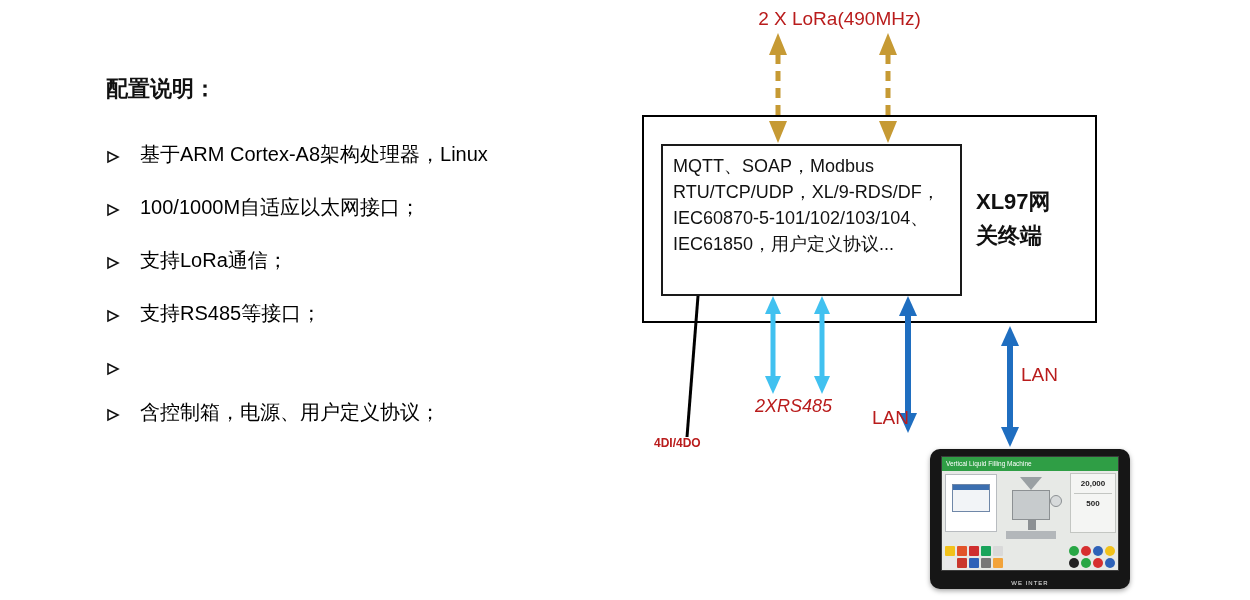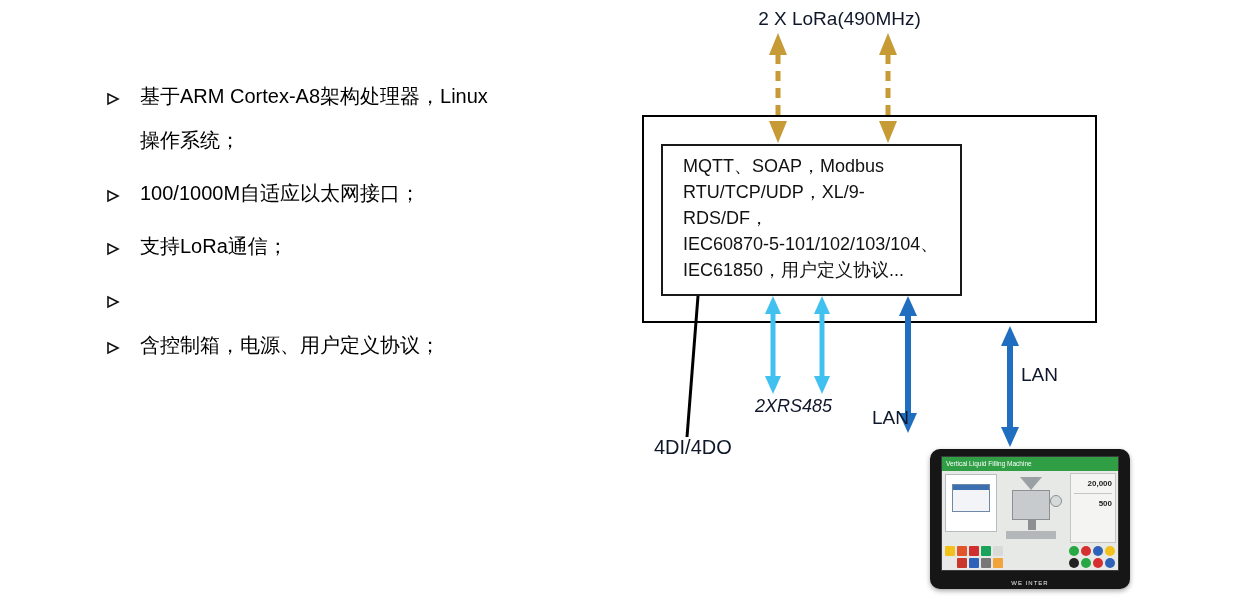--- a/index.html
+++ b/index.html
@@ -13,28 +13,28 @@
   .bullet .marker{flex:0 0 34px;padding-top:14px;}
   .bullet .text{line-height:44px;}
   .bullet .text span{display:block;}
   .bullet .text span:empty{display:none;}
 
   
   .outer-box{position:absolute;left:642px;top:115px;width:455px;height:208px;
              border:2px solid #000;background:#fff;box-sizing:border-box;}
   .inner-box{position:absolute;left:661px;top:144px;width:301px;height:152px;
              border:2px solid #1a1a1a;background:#fff;box-sizing:border-box;
-             padding:7px 20px;font-size:18px;line-height:26px;color:#111;}
+             padding:7px 10px;font-size:18px;line-height:26px;color:#111;}
   .gw-name{position:absolute;left:976px;top:185px;font-size:22px;font-weight:700;
            line-height:34px;color:#111;}
 
   
-  .lbl{position:absolute;color:#0f172a;}
+  .lbl{position:absolute;color:#b91c1c;}
   .lbl-lora{left:742px;top:8px;width:195px;text-align:center;font-size:19px;}
-  .lbl-dio{left:654px;top:436px;font-size:20px;font-weight:400;}
+  .lbl-dio{left:654px;top:436px;font-size:12px;font-weight:700;}
   .lbl-rs485{left:755px;top:396px;font-size:18px;font-style:italic;}
   .lbl-lan1{left:872px;top:407px;font-size:19px;}
   .lbl-lan2{left:1021px;top:364px;font-size:19px;}
 
   svg.connectors{position:absolute;left:0;top:0;pointer-events:none;}
 
   
   .hmi{position:absolute;left:930px;top:449px;width:200px;height:140px;
        background:#161616;border-radius:10px;box-shadow:0 2px 5px rgba(0,0,0,.35);}
   .hmi-screen{position:absolute;left:11px;top:7px;width:178px;height:115px;
@@ -49,47 +49,47 @@
   .hmi-popup-bar{height:5px;background:#3c6fb0;}
   .m-hopper{position:absolute;left:78px;top:6px;width:0;height:0;
             border-left:11px solid transparent;border-right:11px solid transparent;
             border-top:13px solid #9aa0a3;}
   .m-body{position:absolute;left:70px;top:19px;width:38px;height:30px;background:#c7cbcd;
           border:1px solid #8c9093;box-sizing:border-box;}
   .m-nozzle{position:absolute;left:86px;top:49px;width:8px;height:10px;background:#8c9093;}
   .m-base{position:absolute;left:64px;top:60px;width:50px;height:8px;background:#b3b7ba;}
   .m-arm{position:absolute;left:108px;top:24px;width:12px;height:12px;border-radius:50%;
          background:#d7dadb;border:1px solid #8c9093;box-sizing:border-box;}
-  .hmi-values{position:absolute;right:2px;top:2px;width:46px;height:70px;background:#f4f5f3;
-              border:1px solid #c3c6c2;box-sizing:border-box;text-align:right;padding:4px 3px;}
+  .hmi-values{position:absolute;right:2px;top:2px;width:46px;height:60px;background:#f4f5f3;
+              border:1px solid #c3c6c2;box-sizing:border-box;text-align:center;padding:4px 3px;}
   .hmi-values .v{font-size:8px;font-weight:700;color:#222;line-height:11px;}
   .hmi-values .sep{height:1px;background:#c3c6c2;margin:4px 0;}
   .hmi-btns-left{position:absolute;left:3px;bottom:2px;width:64px;display:flex;flex-wrap:wrap;gap:2px;}
   .hmi-btns-left span{width:10px;height:10px;display:block;border-radius:1px;}
   .hmi-btns-right{position:absolute;right:3px;bottom:2px;width:50px;display:flex;flex-wrap:wrap;gap:2px;justify-content:flex-end;}
   .hmi-btns-right span{width:10px;height:10px;display:block;border-radius:50%;}
   .hmi-brand{position:absolute;left:0;right:0;bottom:3px;text-align:center;color:#e8e8e8;
              font-size:6px;letter-spacing:1px;}
 </style>
 </head>
 <body>
 
 <div class="slide">
 
   <div class="cfg">
+    <div class="cfg-title">配置说明：</div>
 
     <div class="bullet">
       <span class="marker">
         <svg width="14" height="14">
             <path d="M2 2 L12 7 L2 12 Z" fill="none" stroke="#111" stroke-width="1.6"></path>
           </svg>
       </span>
       <div class="text">
         <span>基于ARM Cortex-A8架构处理器，Linux</span>
-        <span>操作系统；</span>
       </div>
     </div>
 
     <div class="bullet">
       <span class="marker">
         <svg width="14" height="14">
             <path d="M2 2 L12 7 L2 12 Z" fill="none" stroke="#111" stroke-width="1.6"></path>
           </svg>
       </span>
       <div class="text">
@@ -103,20 +103,31 @@
         <svg width="14" height="14">
             <path d="M2 2 L12 7 L2 12 Z" fill="none" stroke="#111" stroke-width="1.6"></path>
           </svg>
       </span>
       <div class="text">
         <span>支持LoRa通信；</span>
 
       </div>
     </div>
 
+    <div class="bullet">
+      <span class="marker">
+        <svg width="14" height="14">
+            <path d="M2 2 L12 7 L2 12 Z" fill="none" stroke="#111" stroke-width="1.6"></path>
+          </svg>
+      </span>
+      <div class="text">
+        <span>支持RS485等接口；</span>
+
+      </div>
+    </div>
 
     <div class="bullet">
       <span class="marker">
         <svg width="14" height="14">
             <path d="M2 2 L12 7 L2 12 Z" fill="none" stroke="#111" stroke-width="1.6"></path>
           </svg>
       </span>
     </div>
 
     <div class="bullet">
@@ -134,20 +145,24 @@
 
   <div class="outer-box"></div>
 
   <div class="inner-box">
     <div>MQTT、SOAP，Modbus</div>
     <div>RTU/TCP/UDP，XL/9-RDS/DF，</div>
     <div>IEC60870-5-101/102/103/104、</div>
     <div>IEC61850，用户定义协议...</div>
   </div>
 
+  <div class="gw-name">
+    <div>XL97网</div>
+    <div>关终端</div>
+  </div>
 
   <svg class="connectors" width="1250" height="600">
 
     <g>
       <line x1="778" y1="54" x2="778" y2="122" stroke-width="5" stroke-dasharray="10 7" stroke="#C69A34"></line>
       <polygon points="778,33 769,55 787,55" fill="#C69A34"></polygon>
       <polygon points="778,143 769,121 787,121" fill="#C69A34"></polygon>
     </g>
     <g>
       <line x1="888" y1="54" x2="888" y2="122" stroke-width="5" stroke-dasharray="10 7" stroke="#C69A34"></line>

